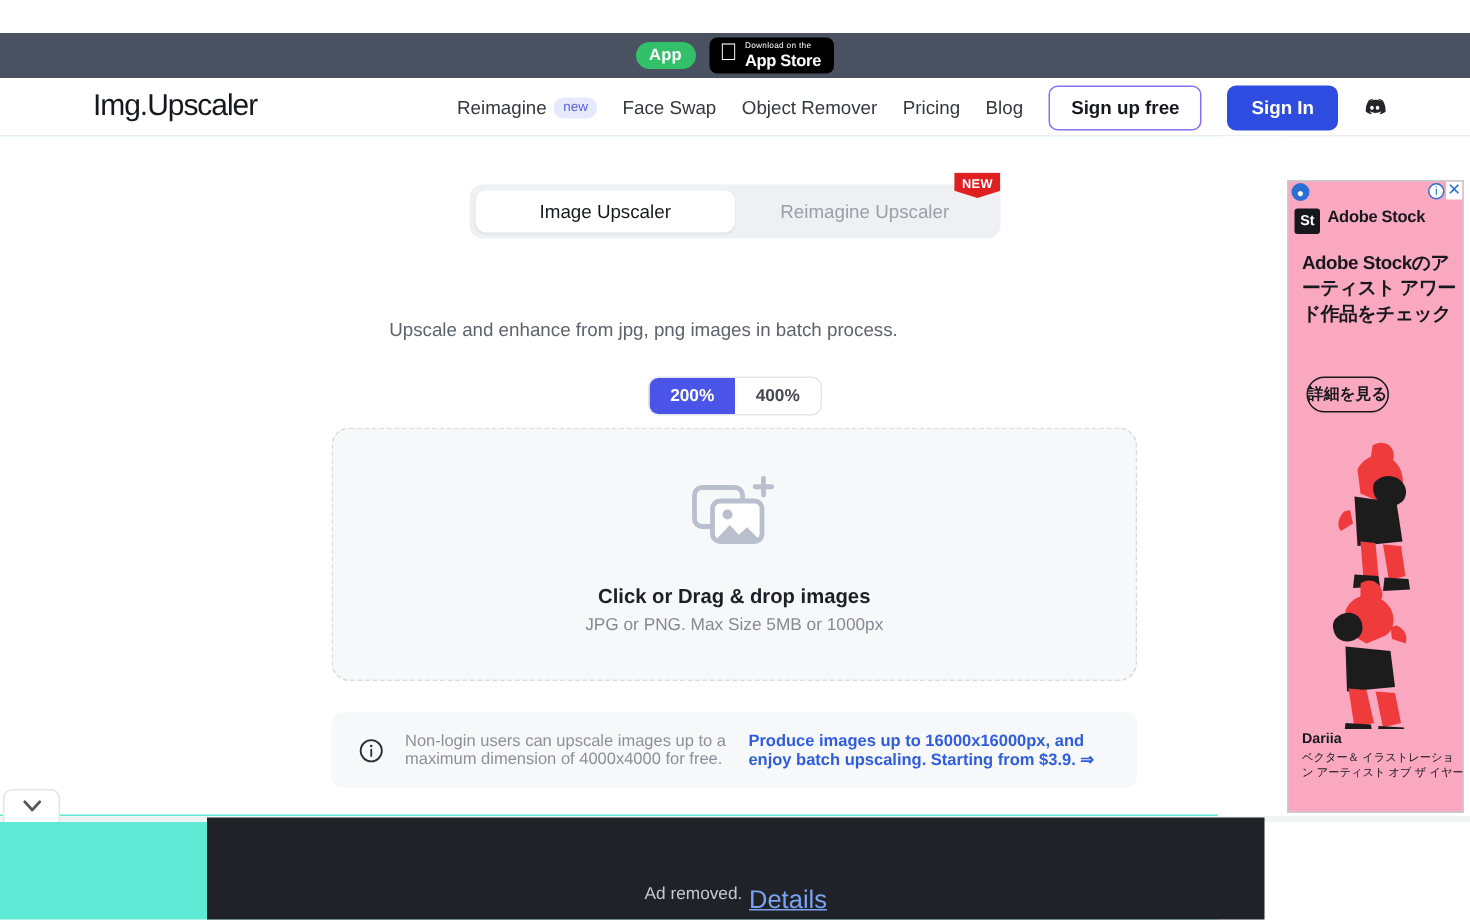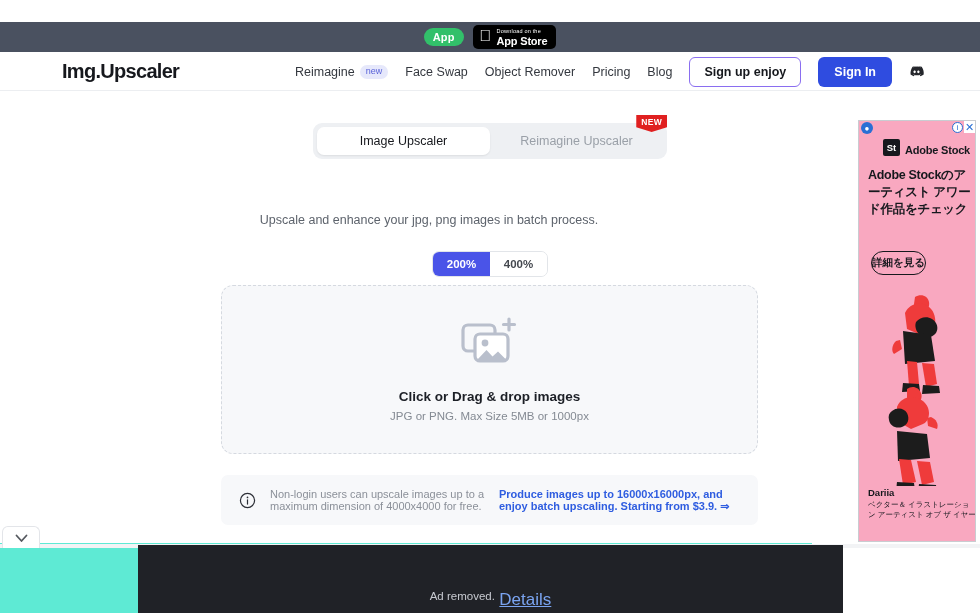--- a/index.html
+++ b/index.html
@@ -37,21 +37,21 @@
   .as-big { color: #ffffff; font-size: 11px; font-weight: bold; line-height: 12px; letter-spacing: -.2px; }
 
   
   .header {
     position: absolute; top: 30px; left: 0; width: 980px; height: 39px;
     background: #ffffff; border-bottom: 1px solid #eceef1;
     display: flex; align-items: center;
   }
   .logo {
     position: absolute; left: 62px; top: 50%; transform: translateY(-50%);
-    font-size: 20px; font-weight: bold; color: #16181d; letter-spacing: -.7px;
+    font-size: 20px; font-weight: normal; color: #16181d; letter-spacing: -.7px;
   }
   .nav { position: absolute; right: 56px; top: 0; height: 39px; display: flex; align-items: center; gap: 17px; }
   .nav-link {
     font-size: 12.5px; color: #34383f; text-decoration: none; white-space: nowrap;
     display: flex; gap: 5px;
   }
   .badge-new-pill {
     background: #e6e8fb; color: #5a63d8;
     font-size: 9px; border-radius: 8px; padding: 1.5px 6px; line-height: 11px;
   }
@@ -148,21 +148,21 @@
     position: absolute; right: 14px; top: 1px; width: 11px; height: 11px;
     border: 1px solid #2a6fd4; border-radius: 50%; color: #2a6fd4;
     font-size: 8px; display: flex; align-items: center; justify-content: center;
     background: #ffffff; cursor: pointer;
   }
   .ad-close {
     position: absolute; right: 2px; top: 0px; width: 11px; height: 12px;
     color: #2a6fd4; font-size: 11px; line-height: 12px; text-align: center;
     background: #ffffff; cursor: pointer;
   }
-  .ad-brand { position: absolute; left: 24px; top: 18px; display: flex; align-items: flex-end; gap: 5px; }
+  .ad-brand { position: absolute; left: 4px; top: 18px; display: flex; align-items: flex-start; gap: 5px; }
   .st-mark {
     width: 17px; height: 17px; background: #16181d; color: #ffffff;
     border-radius: 2px; font-size: 9.5px; font-weight: bold;
     display: flex; align-items: center; justify-content: center;
   }
   .ad-brand-name { font-size: 11px; font-weight: bold; color: #16181d; letter-spacing: -.2px; }
   .ad-head {
     position: absolute; left: 9px; top: 46px; width: 104px;
     font-size: 12.5px; font-weight: bold; color: #16181d; line-height: 17px;
     letter-spacing: -.3px;
@@ -223,21 +223,21 @@
     <div class="logo">Img.Upscaler</div>
     <div class="nav">
       <a class="nav-link" href="#">
         <span>Reimagine</span>
         <span class="badge-new-pill">new</span>
       </a>
       <a class="nav-link" href="#">Face Swap</a>
       <a class="nav-link" href="#">Object Remover</a>
       <a class="nav-link" href="#">Pricing</a>
       <a class="nav-link" href="#">Blog</a>
-      <button class="btn-outline">Sign up enjoy</button>
+      <button class="btn-outline">Sign up free</button>
       <button class="btn-primary">Sign In</button>
       <span class="discord-ic">
         <svg width="15" height="15" viewBox="0 0 24 24" fill="currentColor" aria-hidden="true">
           <path d="M20.3 4.5A18 18 0 0 0 15.9 3l-.3.5a14 14 0 0 1 3.9 1.9 16 16 0 0 0-13 0A14 14 0 0 1 10.4 3.5L10.1 3a18 18 0 0 0-4.4 1.5C2.9 8.7 2.1 12.8 2.5 16.8a18 18 0 0 0 5.4 2.7l.9-1.5c-.7-.3-1.4-.6-2-1l.5-.4a12.8 12.8 0 0 0 11.4 0l.5.4c-.6.4-1.3.7-2 1l.9 1.5a18 18 0 0 0 5.4-2.7c.5-4.6-.8-8.7-3.2-12.3ZM9 14.7c-1 0-1.9-1-1.9-2.2S8 10.3 9 10.3s1.9 1 1.9 2.2S10 14.7 9 14.7Zm6 0c-1 0-1.9-1-1.9-2.2s.9-2.2 1.9-2.2 1.9 1 1.9 2.2-.9 2.2-1.9 2.2Z"></path>
         </svg>
       </span>
     </div>
   </div>
 
   <div class="main">
@@ -245,21 +245,21 @@
     <div class="tabs">
       <div class="tab active">
         <span>Image Upscaler</span>
       </div>
       <div class="tab inactive">
         <span>Reimagine Upscaler</span>
         <span class="ribbon-new">NEW</span>
       </div>
     </div>
 
-    <p class="hero-sub">Upscale and enhance your jpg, png images in batch process.</p>
+    <p class="hero-sub">Upscale and enhance from jpg, png images in batch process.</p>
 
     <div class="scale-toggle">
       <div class="scale-opt active">200%</div>
       <div class="scale-opt idle">400%</div>
     </div>
 
     <div class="dropzone">
       <span class="dz-icon">
         <svg width="58" height="50" viewBox="0 0 58 50" fill="none" aria-hidden="true">
           <rect x="2" y="8" width="32" height="26" rx="5" stroke="#b9bfcc" stroke-width="3.2" fill="none"></rect>

